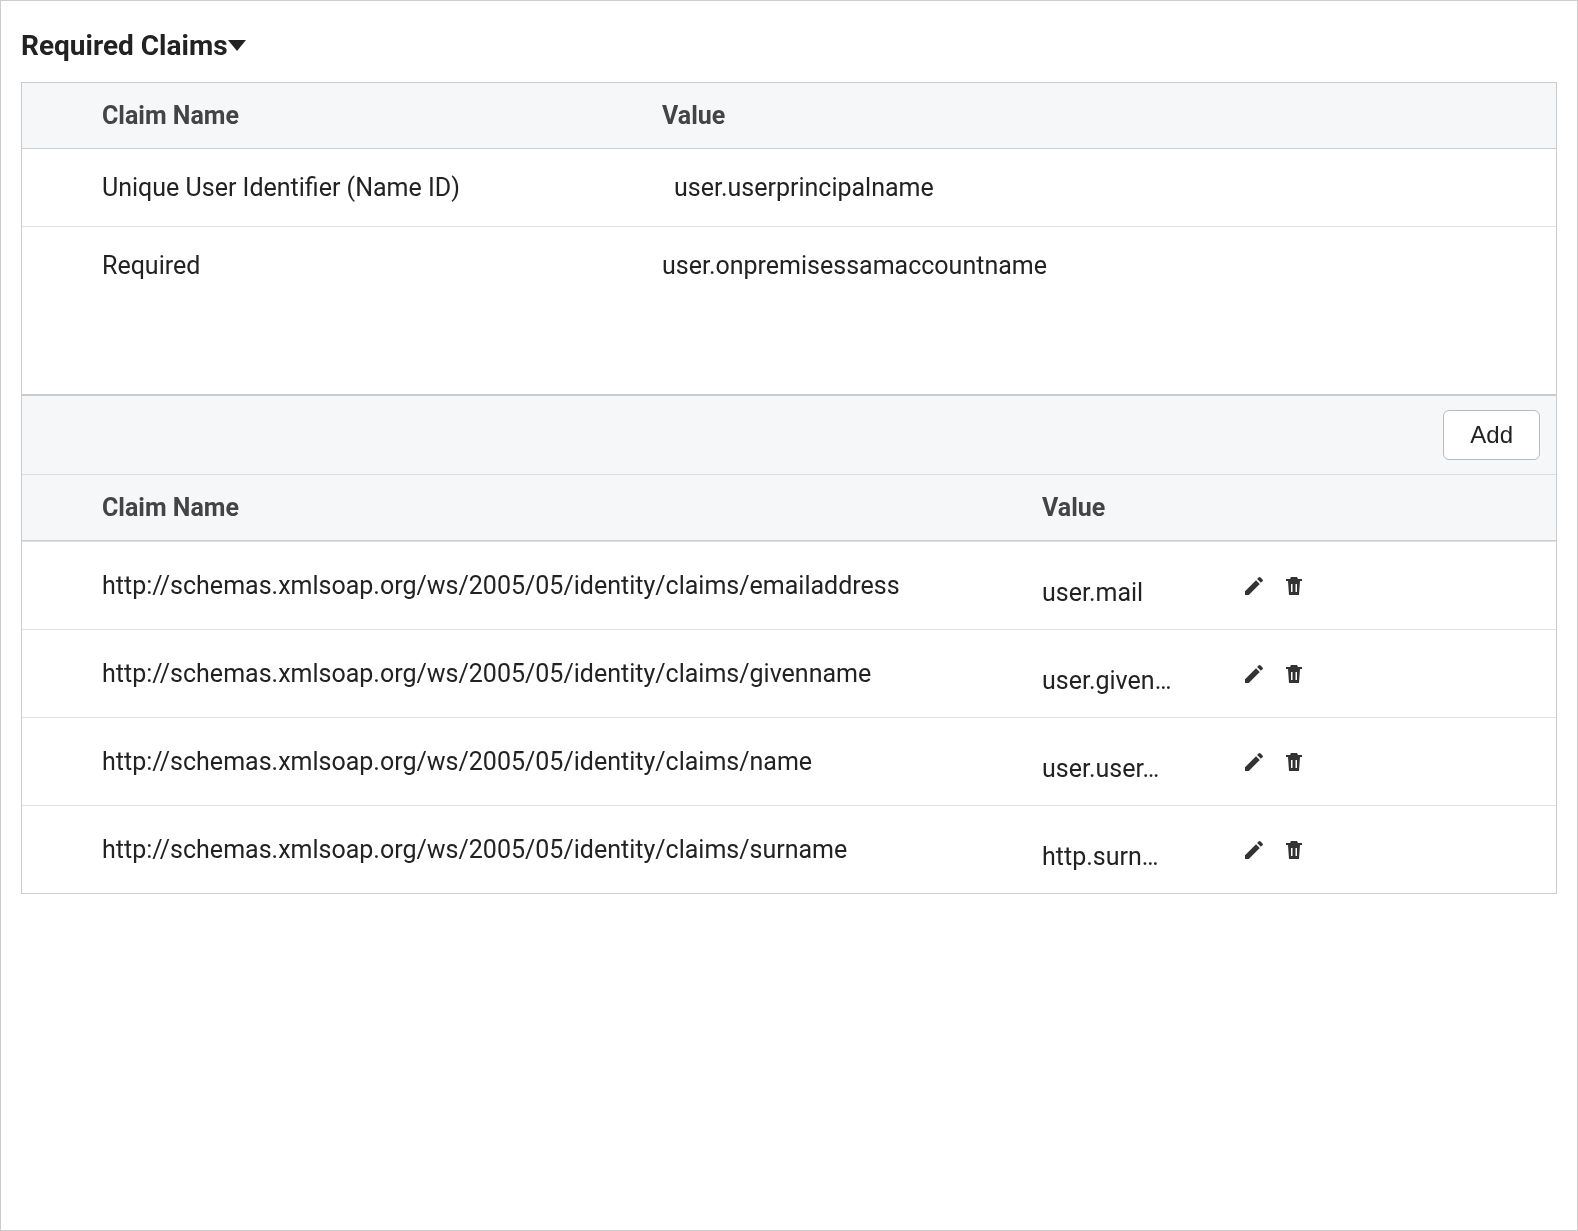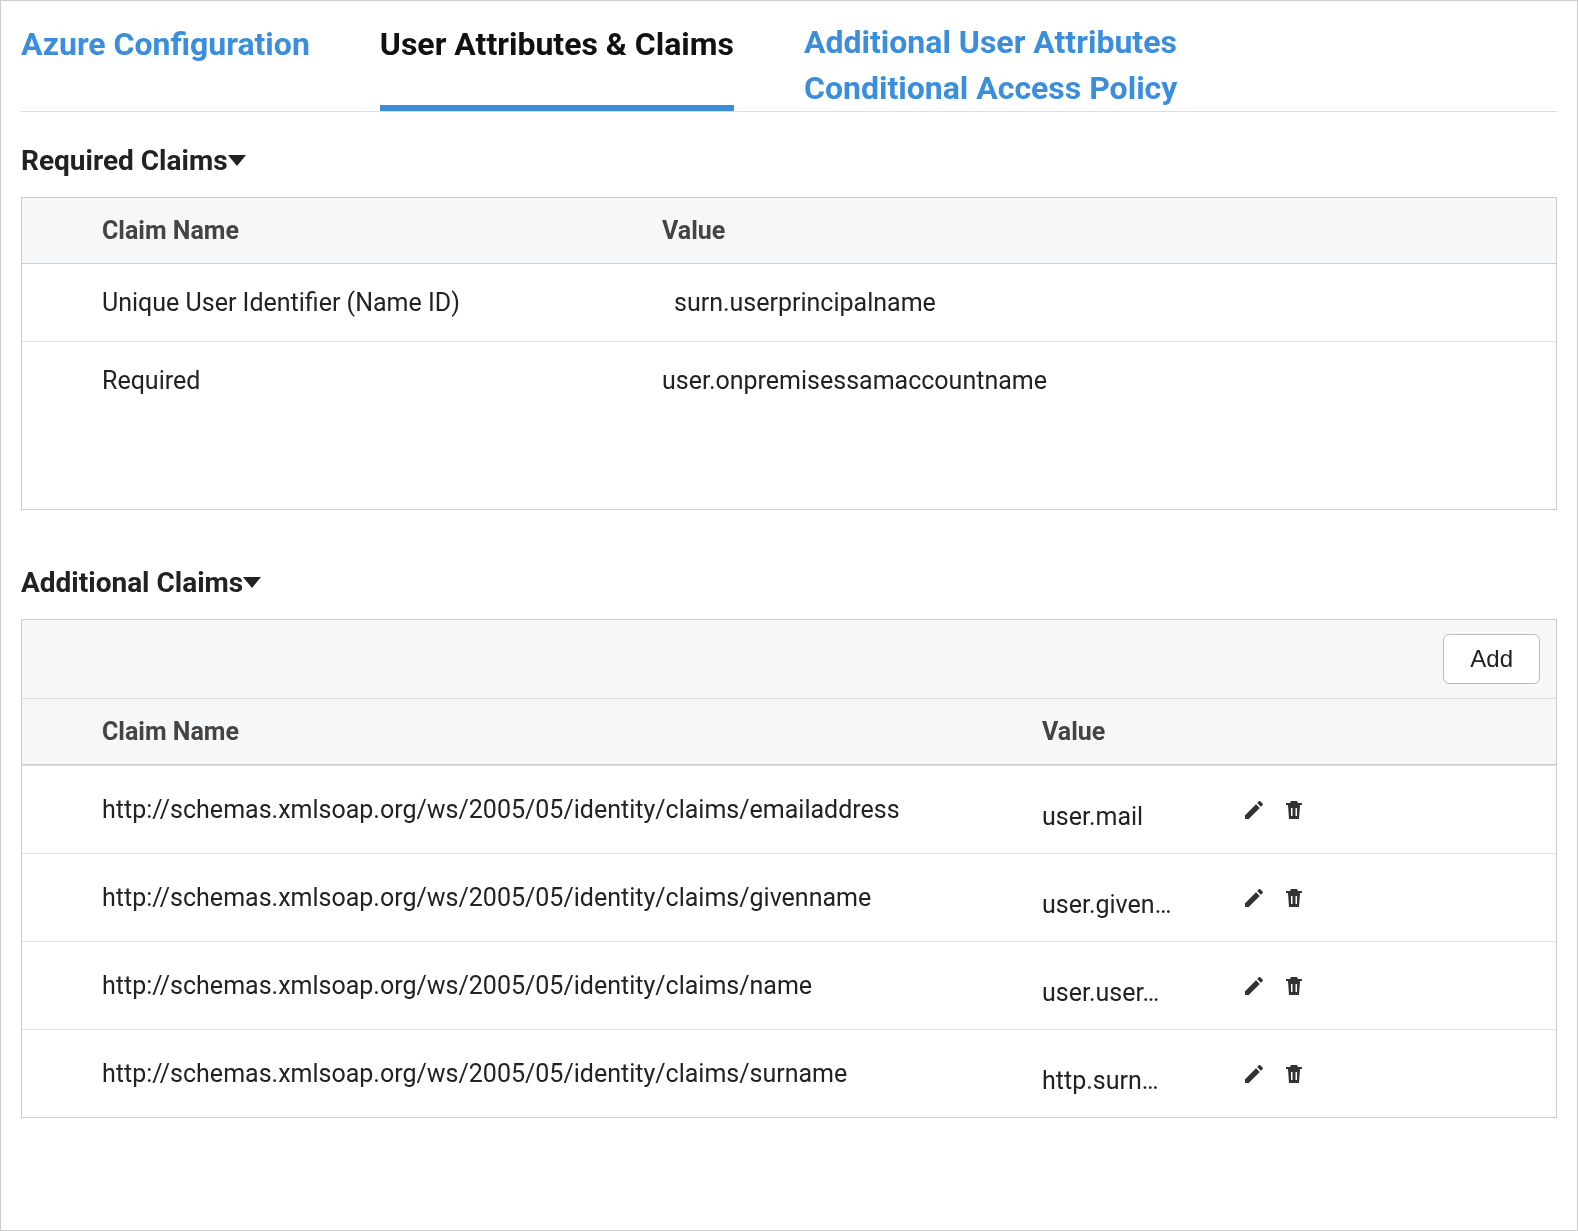--- a/index.html
+++ b/index.html
@@ -120,55 +120,43 @@
   .c2-value { flex: 0 0 200px; white-space: nowrap; overflow: hidden; text-overflow: ellipsis; padding-right: 10px; margin-top: 14px; }
   .c2-actions { flex: 1 1 auto; display: flex; gap: 16px; }
   .icon-btn { cursor: pointer; color: #333; display: inline-flex; }
   svg { display: block; }
 </style>
 </head>
 <body>
 
 <div class="frame">
 
-  <div class="tabs">
-    <div class="tab">Azure Configuration</div>
-    <div class="tab active">User Attributes &amp; Claims</div>
-    <div class="tab-stack">
-      <div class="tab">Additional User Attributes</div>
-      <div class="tab">Conditional Access Policy</div>
-    </div>
-  </div>
 
   <div class="section-head">
     <span>Required Claims</span>
     <span class="chevron"></span>
   </div>
 
   <div class="panel">
     <div class="thead">
       <div class="th col-name">Claim Name</div>
       <div class="th col-value">Value</div>
     </div>
     <div class="required-body">
       <div class="trow">
         <div class="col-name">Unique User Identifier (Name ID)</div>
-        <div class="col-value">surn.userprincipalname</div>
+        <div class="col-value">user.userprincipalname</div>
       </div>
       <div class="trow">
         <div class="col-name">Required</div>
         <div class="col-value">user.onpremisessamaccountname</div>
       </div>
     </div>
   </div>
 
-  <div class="section-head" style="margin-top:56px;">
-    <span>Additional Claims</span>
-    <span class="chevron"></span>
-  </div>
 
   <div class="panel2">
     <div class="addbar">
       <button class="add-btn">Add</button>
     </div>
     <div class="thead2">
       <div class="th col2-name">Claim Name</div>
       <div class="th col2-value">Value</div>
       <div class="col2-actions"></div>
     </div>

